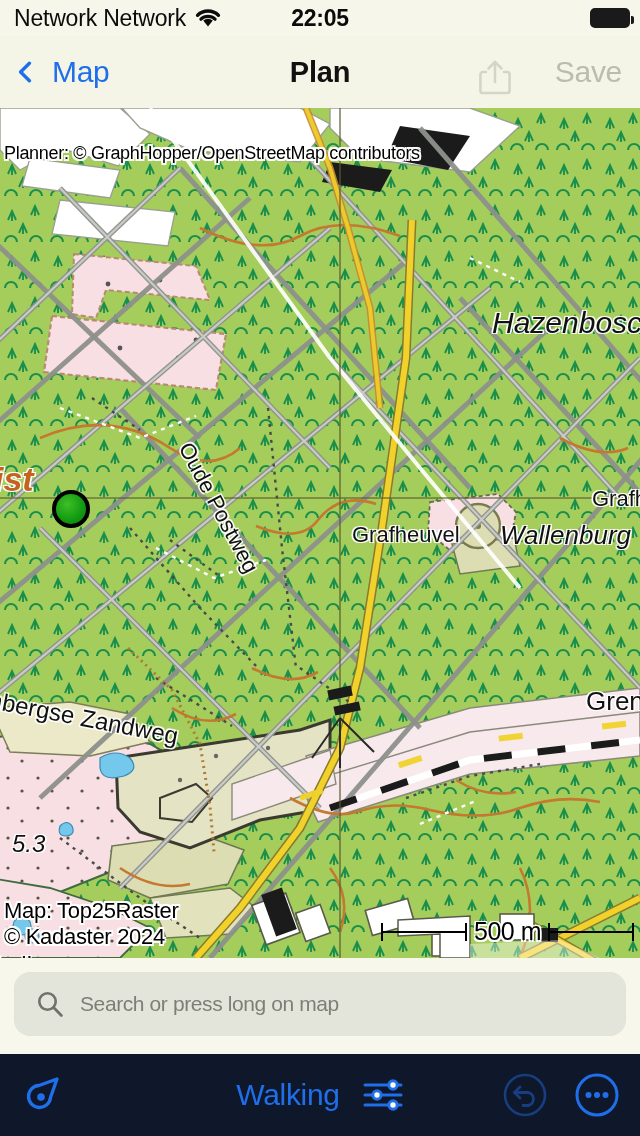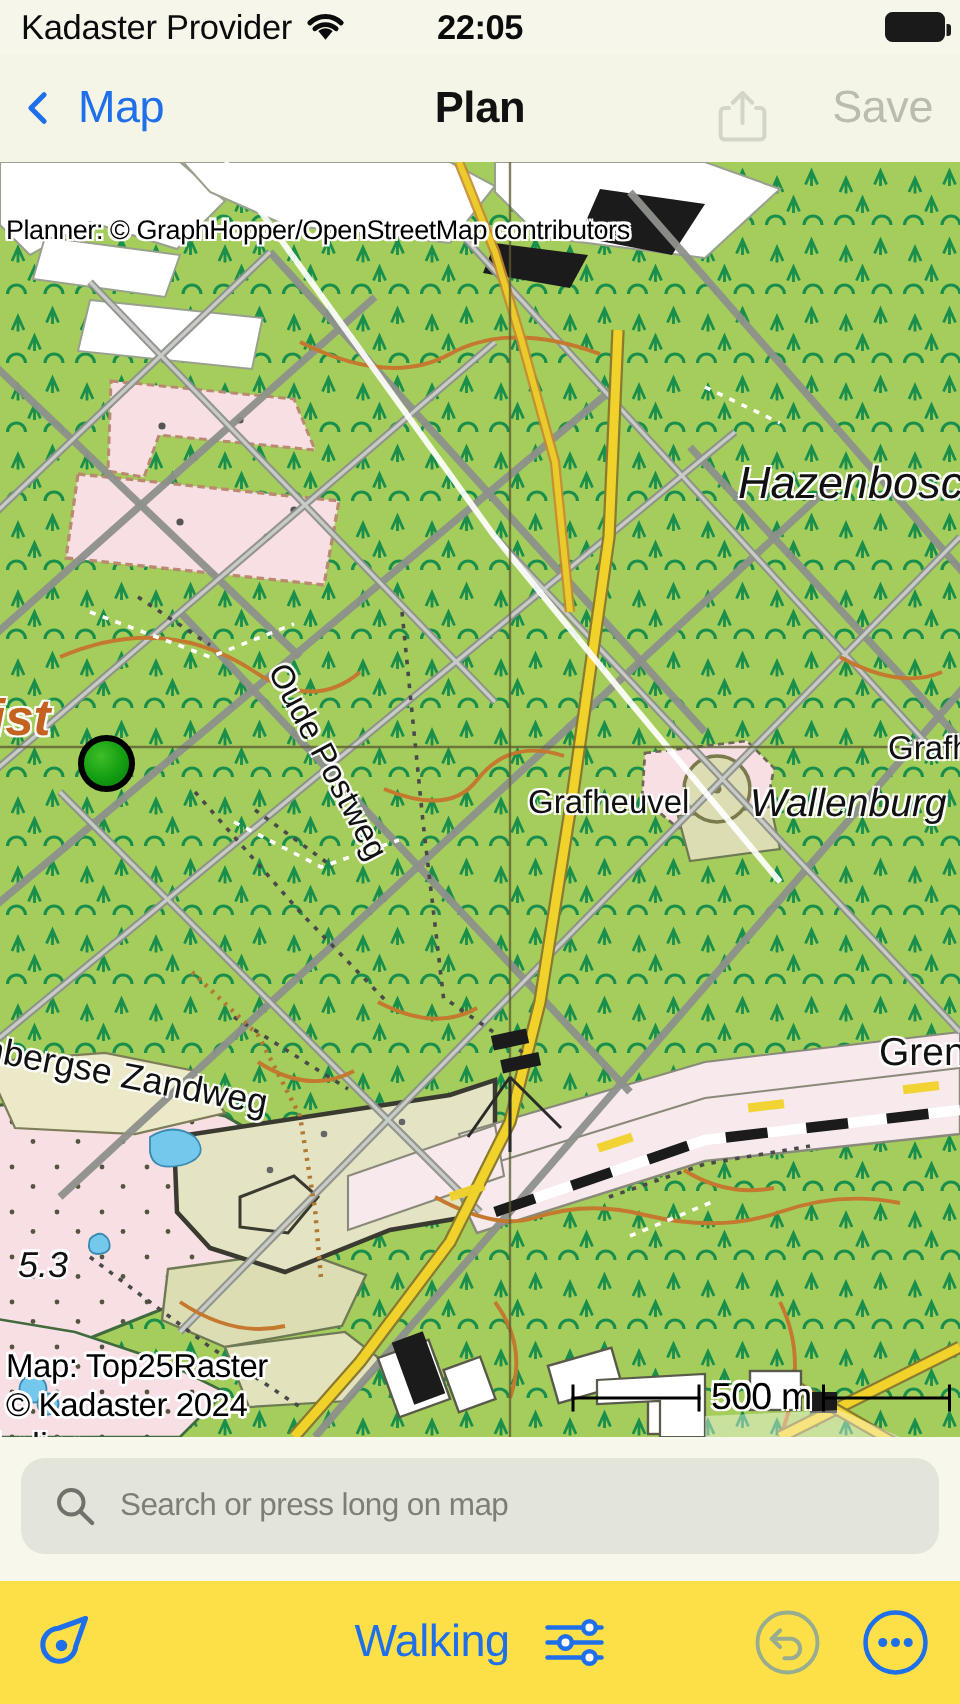--- a/index.html
+++ b/index.html
@@ -90,36 +90,36 @@
     background:#e3e5da; border-radius:16px; display:flex; align-items:center; padding-left:22px; gap:16px;
   }
   .mag { width:28px; height:28px; flex:0 0 auto; }
   .search-input {
     border:none; outline:none; background:transparent; width:520px;
     font-family:"Liberation Sans", sans-serif; font-size:21px; color:#3c3c3c; letter-spacing:-.4px;
   }
   .search-input::placeholder { color:#7d7f76; }
 
   
-  .toolbar { position:absolute; top:1054px; left:0; width:640px; height:82px; background:#fde047; z-index:30; }
+  .toolbar { position:absolute; top:1054px; left:0; width:640px; height:82px; background:#0f172a; z-index:30; }
   .tb-loc { position:absolute; left:20px; top:18px; width:46px; height:46px; cursor:pointer; }
   .tb-center { position:absolute; left:0; top:0; width:640px; height:82px; display:flex; align-items:center; justify-content:center; gap:22px; }
   .tb-mode { font-size:30px; color:#1f6fea; letter-spacing:-.3px; cursor:pointer; }
   .tb-sliders { width:42px; height:34px; cursor:pointer; }
   .tb-undo { position:absolute; right:92px; top:18px; width:46px; height:46px; opacity:.45; cursor:pointer; }
   .tb-more { position:absolute; right:20px; top:18px; width:46px; height:46px; cursor:pointer; }
 </style>
 </head>
 <body>
 
 <div class="phone">
 
   <div class="statusbar">
     <div class="sb-left">
-      <span class="sb-carrier">Kadaster Provider</span>
+      <span class="sb-carrier">Network Network</span>
       <svg width="28" height="22" viewBox="0 0 28 22">
         <path d="M14 19.5 L9.2 13.6 A7.6 7.6 0 0 1 18.8 13.6 Z" fill="#0b0b0b"></path>
         <path d="M3.6 8.2 A15 15 0 0 1 24.4 8.2" stroke="#0b0b0b" stroke-width="3.4" fill="none" stroke-linecap="round"></path>
         <path d="M6.9 12.2 A10.3 10.3 0 0 1 21.1 12.2" stroke="#0b0b0b" stroke-width="3.2" fill="none" stroke-linecap="round"></path>
       </svg>
     </div>
     <div class="sb-time">22:05</div>
     <div class="sb-right">
       <div class="batt"></div>
     </div>

